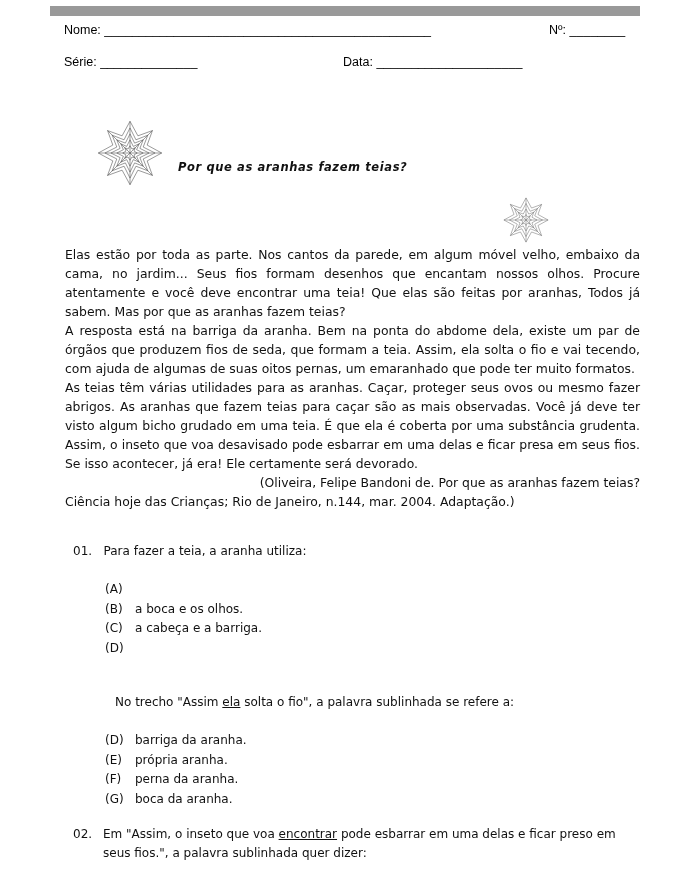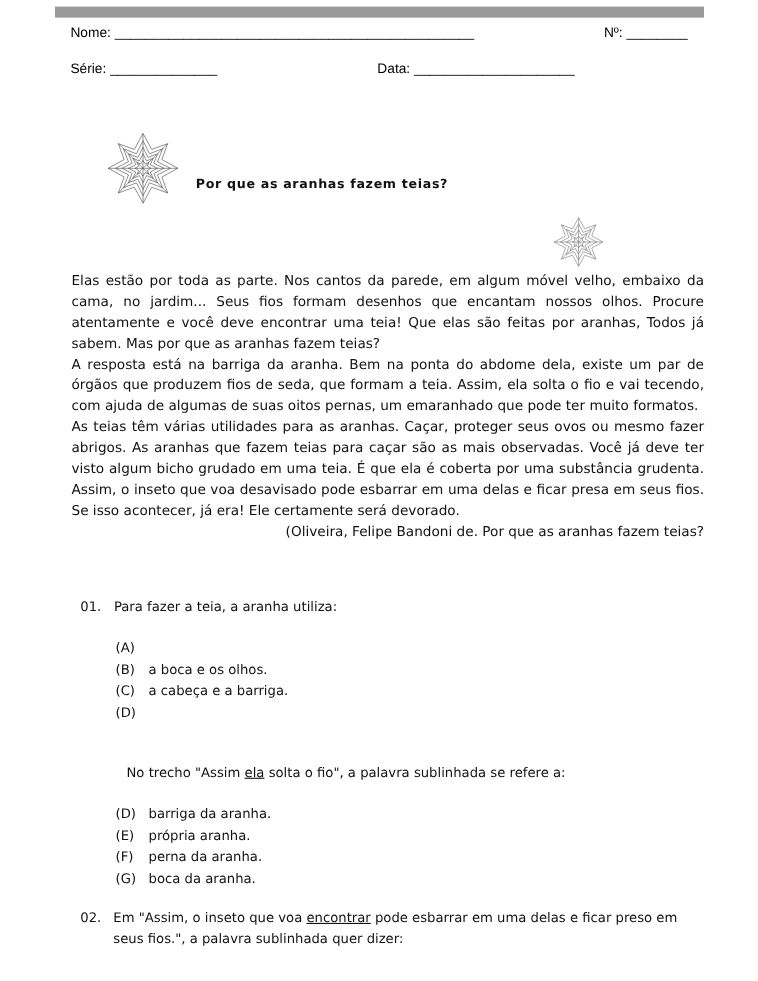--- a/index.html
+++ b/index.html
@@ -20,21 +20,21 @@
     #hdr-num { left: 549px; top: 23px; }
     #hdr-serie { left: 64px; top: 55px; }
     #hdr-data { left: 343px; top: 55px; }
 
     .web { position: absolute; }
     #web1 { left: 97px; top: 120px; width: 66px; height: 66px; }
     #web2 { left: 503px; top: 197px; width: 46px; height: 46px; }
 
     .title {
       position: absolute; left: 178px; top: 160px;
-      font-family: "DejaVu Sans", sans-serif; font-weight: bold;
+      font-family: "DejaVu Sans", sans-serif; font-style: italic; font-weight: bold;
       font-size: 11.5px; letter-spacing: 0.6px; color: #111;
     }
 
     .body-text {
       position: absolute; left: 65px; top: 245px; width: 575px;
       font-family: "DejaVu Sans", sans-serif; font-size: 12.4px;
       line-height: 19px; color: #111; text-align: justify;
     }
     .body-text p { margin: 0; }
     .citation { text-align: right; }
@@ -106,20 +106,21 @@
     <polygon points="24,0 13,-6 17,-17 6,-13 0,-24 -6,-13 -17,-17 -13,-6 -24,0 -13,6 -17,17 -6,13 0,24 6,13 17,17 13,6"></polygon>
     <polygon points="12,0 7,-3 9,-9 3,-7 0,-12 -3,-7 -9,-9 -7,-3 -12,0 -7,3 -9,9 -3,7 0,12 3,7 9,9 7,3"></polygon>
   </g>
 </svg>
 
 <div class="body-text">
   <p>Elas estão por toda as parte. Nos cantos da parede, em algum móvel velho, embaixo da cama, no jardim... Seus fios formam desenhos que encantam nossos olhos. Procure atentamente e você deve encontrar uma teia! Que elas são feitas por aranhas, Todos já sabem. Mas por que as aranhas fazem teias?</p>
   <p>A resposta está na barriga da aranha. Bem na ponta do abdome dela, existe um par de órgãos que produzem fios de seda, que formam a teia. Assim, ela solta o fio e vai tecendo, com ajuda de algumas de suas oitos pernas, um emaranhado que pode ter muito formatos.</p>
   <p>As teias têm várias utilidades para as aranhas. Caçar, proteger seus ovos ou mesmo fazer abrigos. As aranhas que fazem teias para caçar são as mais observadas. Você já deve ter visto algum bicho grudado em uma teia. É que ela é coberta por uma substância grudenta. Assim, o inseto que voa desavisado pode esbarrar em uma delas e ficar presa em seus fios. Se isso acontecer, já era! Ele certamente será devorado.</p>
   <p class="citation">(Oliveira, Felipe Bandoni de. Por que as aranhas fazem teias?</p>
+  <p class="cit2">Ciência hoje das Crianças; Rio de Janeiro, n.144, mar. 2004. Adaptação.)</p>
 </div>
 
 <div class="q" id="q1">
   <span>01.</span>&nbsp;&nbsp;
   <span>Para fazer a teia, a aranha utiliza:</span>
 </div>
 <div class="opts" id="opts1">
   <div class="opt">
       <span class="letter">(A)</span>
     </div>

